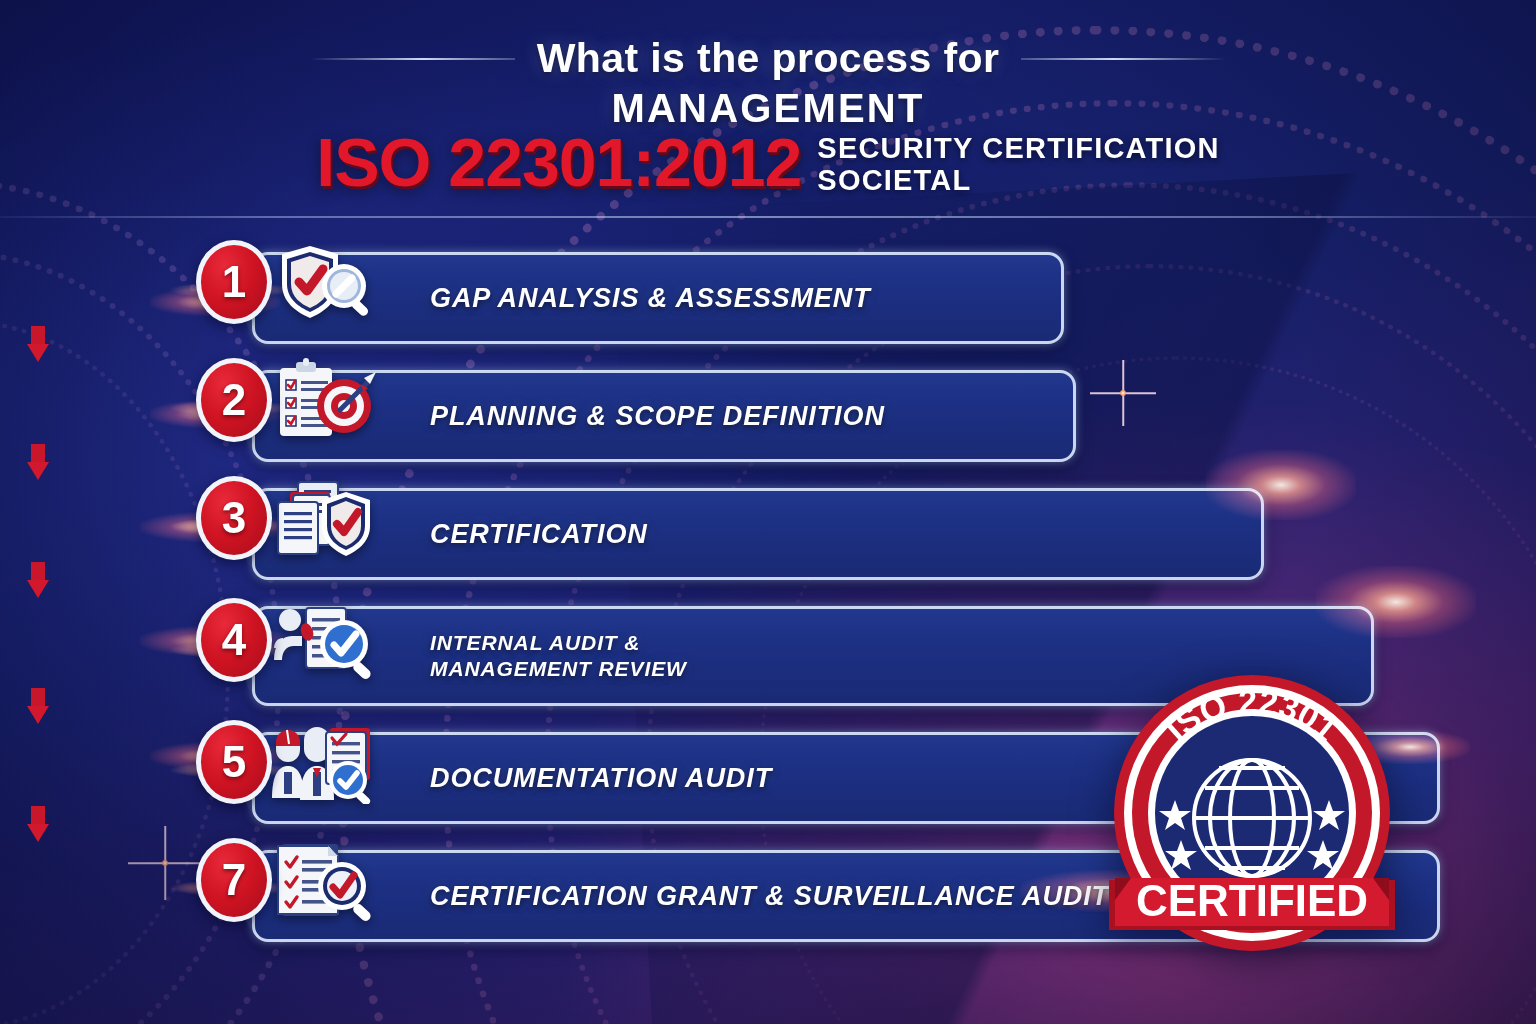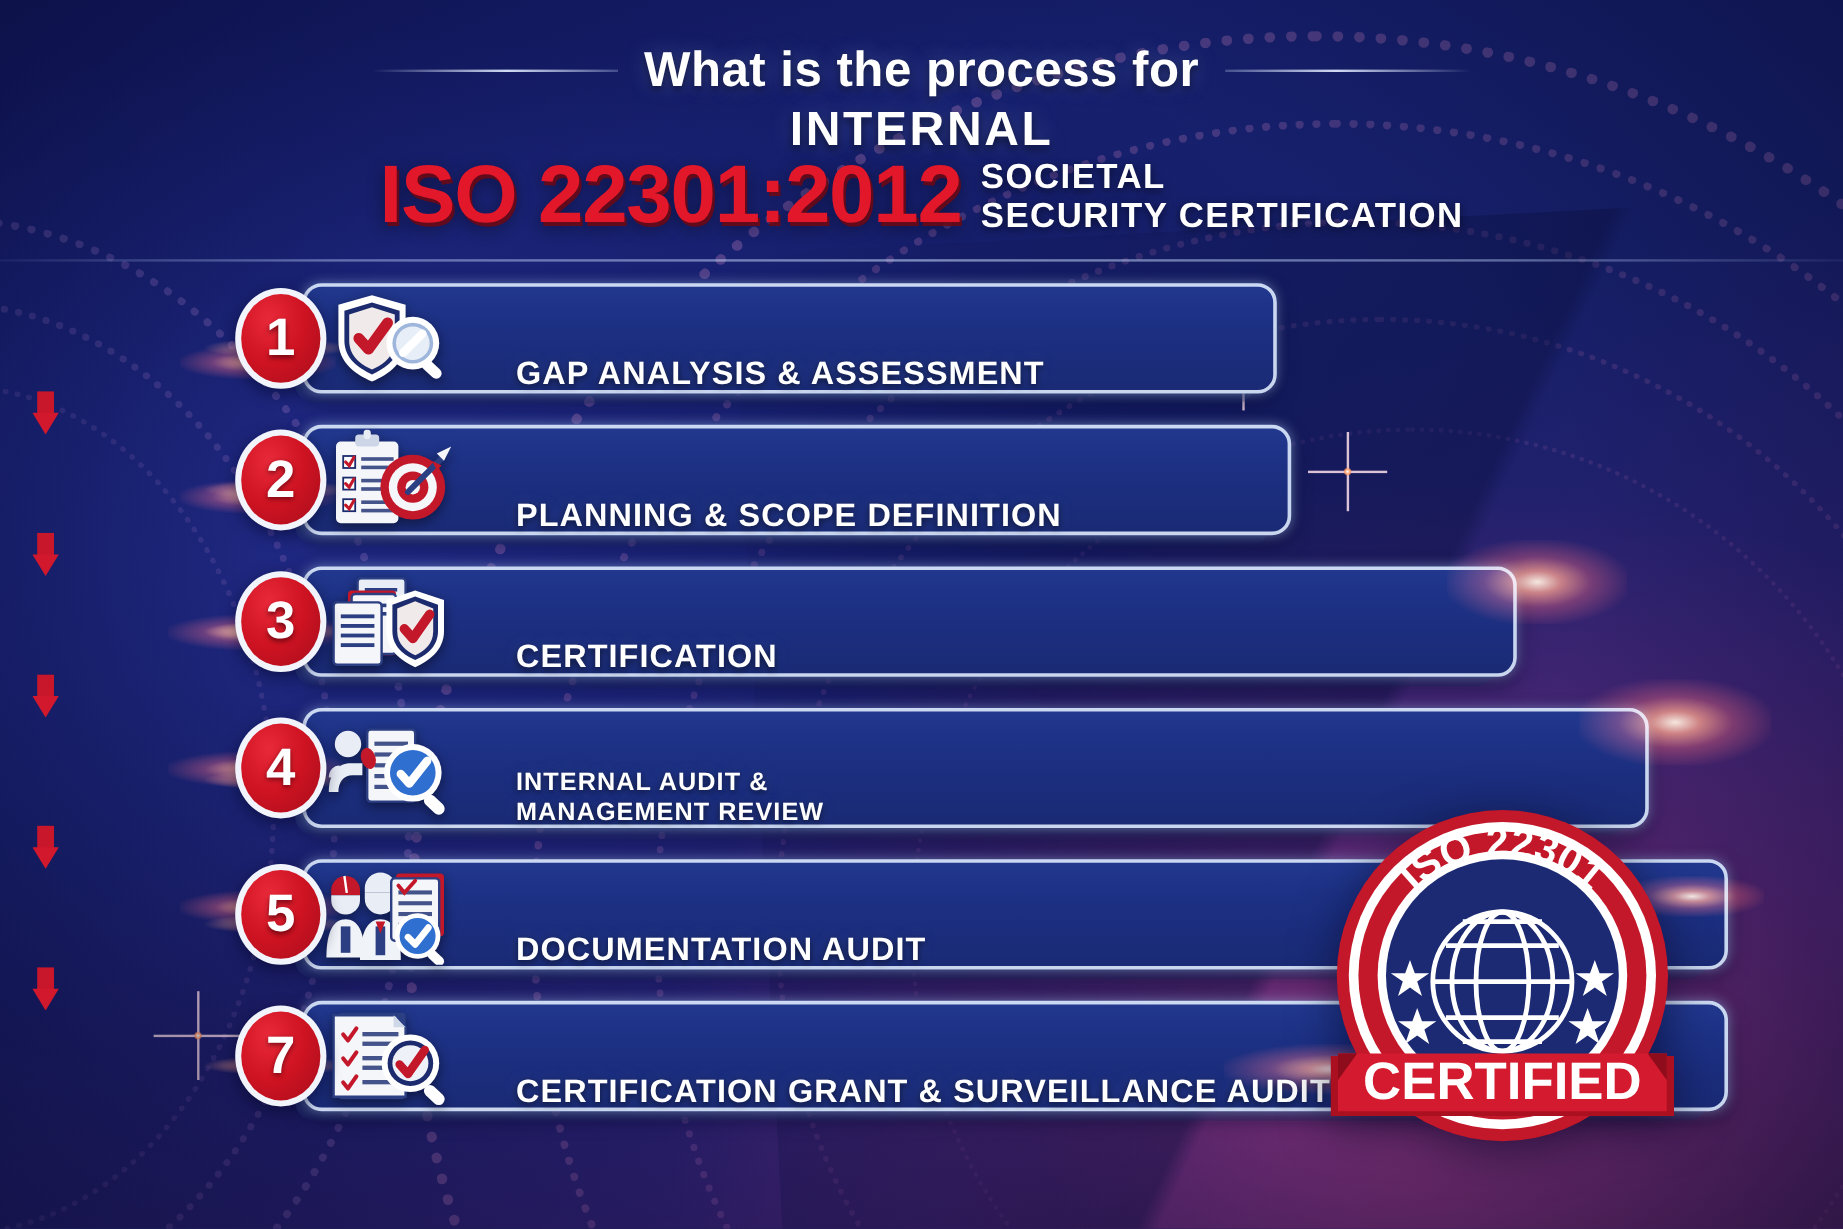--- a/index.html
+++ b/index.html
@@ -126,27 +126,27 @@
   .head-divider {
     position: absolute; left: 0; top: 216px; width: 1536px; height: 2px;
     background: linear-gradient(90deg, rgba(180,205,255,0.06) 0%, rgba(195,215,255,0.42) 18%, rgba(205,225,255,0.55) 50%, rgba(195,215,255,0.42) 82%, rgba(180,205,255,0.06) 100%);
   }
 
   
   .steps { position: absolute; left: 0; top: 236px; width: 1536px; height: 680px; }
   .step { position: absolute; left: 196px; height: 92px; }
 
   .bar {
-    position: absolute; left: 56px; top: 0; height: 92px;
+    position: absolute; left: 56px; top: 16px; height: 92px;
     border-radius: 16px;
     background: linear-gradient(180deg, #22398f 0%, #1d3185 32%, #1b2d7d 62%, #1a2a74 100%);
     box-shadow:
       0 6px 16px rgba(3,6,40,0.55),
       inset 0 1px 0 rgba(255,255,255,0.10);
-    display: flex; align-items: flex-end;
+    display: flex; align-items: center; font-style: italic;
   }
   .bar::before {
     content: ""; position: absolute; inset: 0; border-radius: 16px;
     border: 3px solid rgba(225,238,255,0.88);
     box-shadow: 0 0 10px rgba(180,210,255,0.45);
     pointer-events: none;
   }
   
   .bar-base {
     position: absolute; left: 50px; top: 74px; height: 26px;
@@ -239,28 +239,28 @@
 
   <div class="header">
 
     <div class="line1">
       <div class="rule"></div>
       <div class="kicker">What is the process for</div>
       <div class="rule right"></div>
     </div>
 
     <div class="line2">
-      <span class="obtaining">INTERNAL</span>
+      <span class="obtaining">MANAGEMENT</span>
     </div>
 
     <div class="line3">
       <div class="iso-num">ISO 22301:2012</div>
       <div class="societal">
+        <div>SECURITY CERTIFICATION</div>
         <div>SOCIETAL</div>
-        <div>SECURITY CERTIFICATION</div>
       </div>
     </div>
 
     <div class="head-divider"></div>
   </div>
 
   <div class="steps">
 
     <div class="step" style="top:0px;">
       <div class="bar-base" style="width:800px;"></div>

